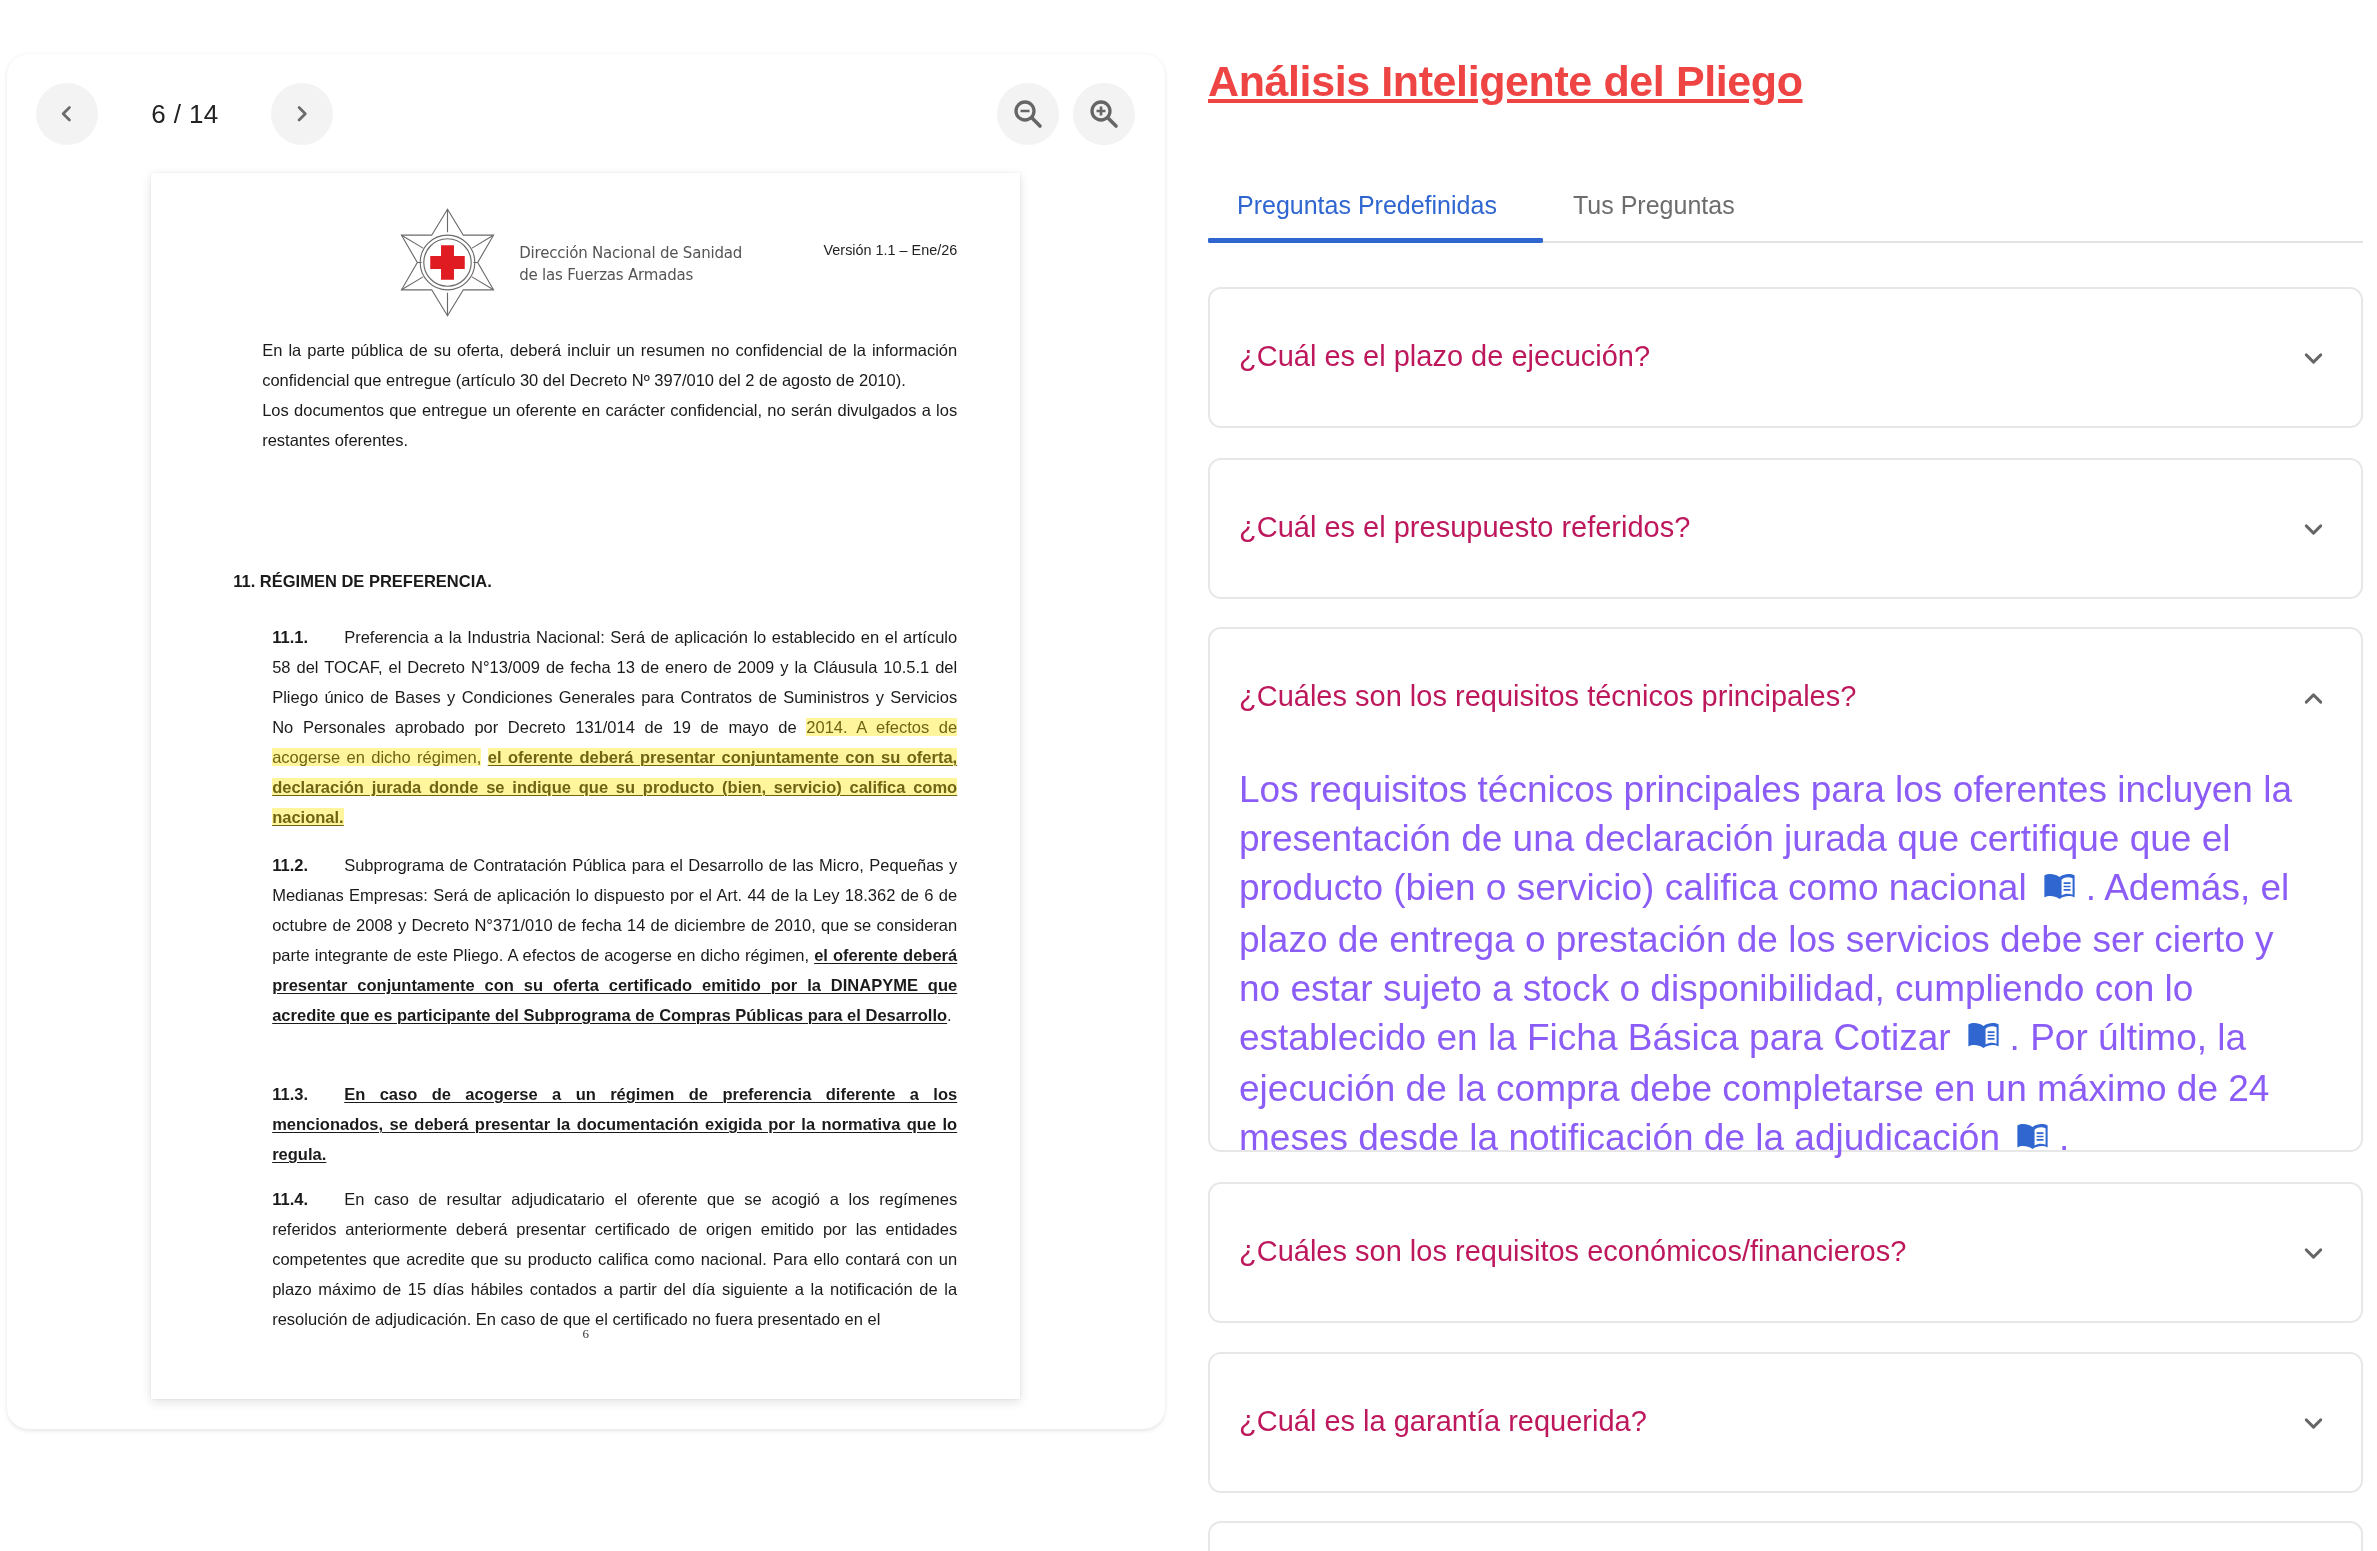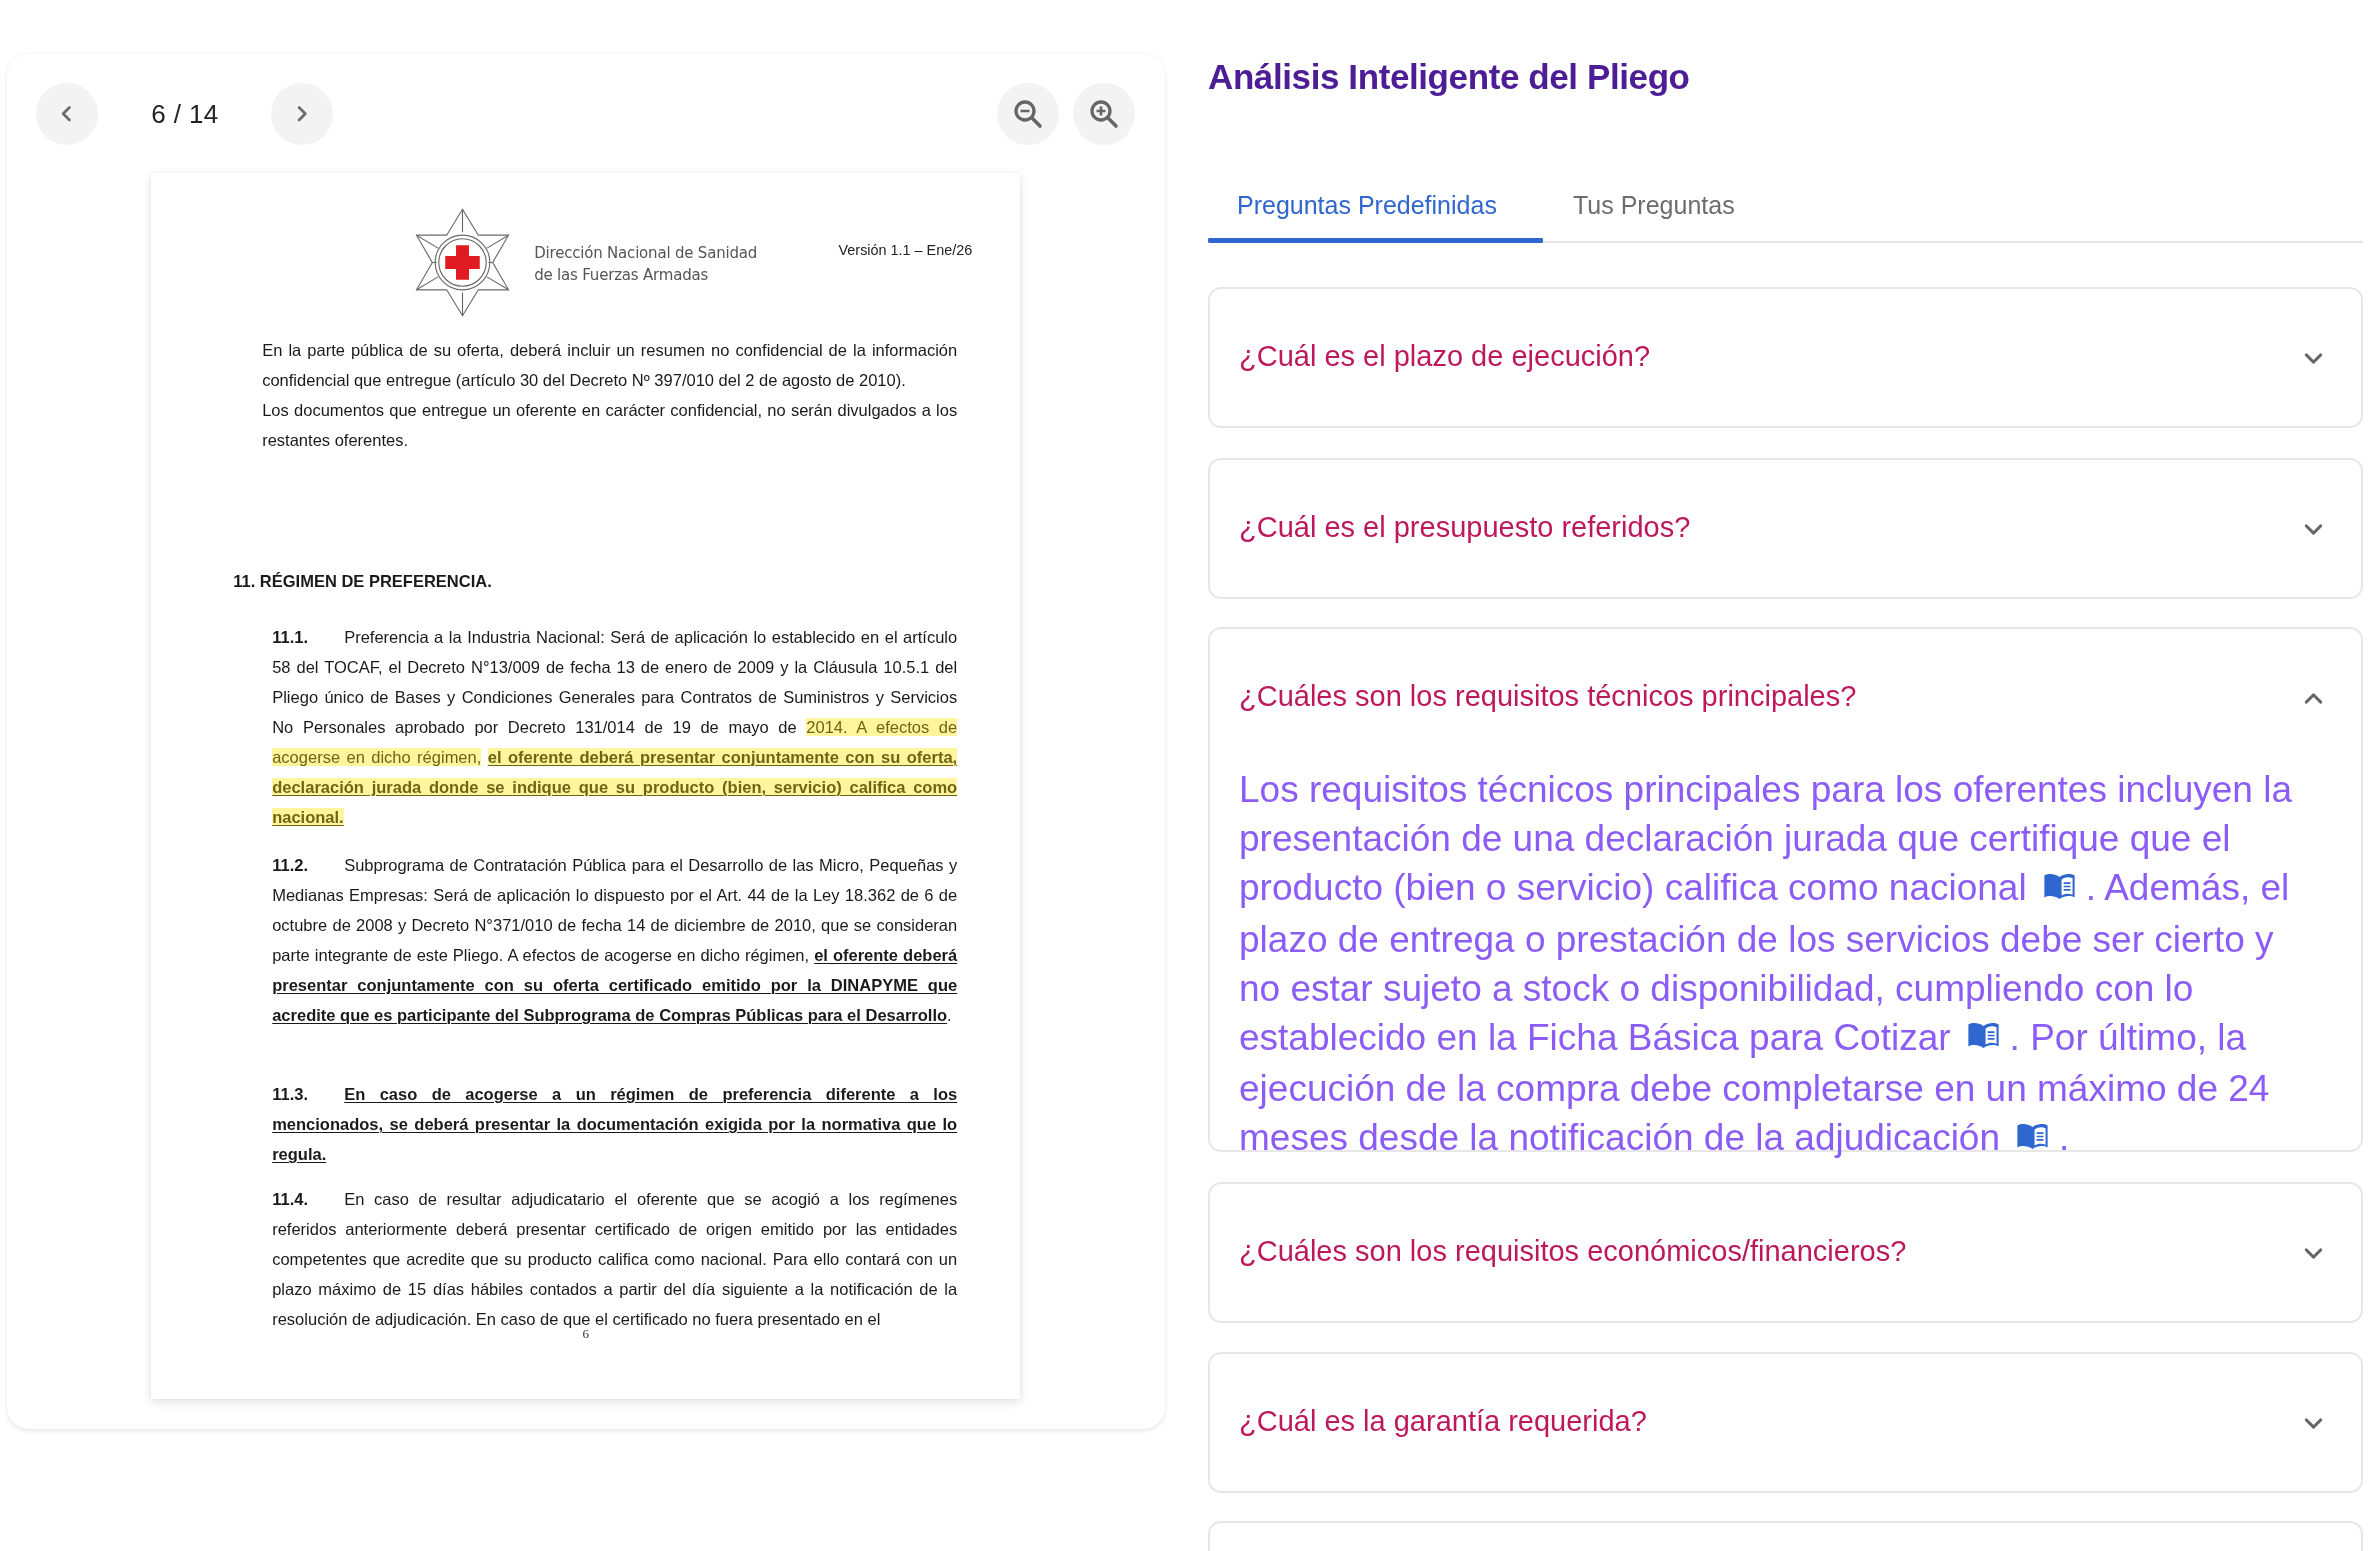--- a/index.html
+++ b/index.html
@@ -23,21 +23,21 @@
   .page-indicator {
     position: absolute; left: 144px; top: 40px; height: 40px; line-height: 40px;
     font-size: 26px; color: #222; letter-spacing: 0.4px;
   }
 
   .page {
     position: absolute; left: 144px; top: 119px; width: 869px; height: 1226px;
     background: #fff;
     box-shadow: 0 2.9px 10px rgba(0,0,0,0.12), 0 0 1.4px rgba(0,0,0,0.08);
   }
-  .doc-header { position: absolute; left: 15px; top: 0; width: 100%; height: 158px; }
+  .doc-header { position: absolute; left: 0; top: 0; width: 100%; height: 158px; }
   .logo { position: absolute; left: 239px; top: 32px; width: 115px; height: 115px; }
   .org-name {
     position: absolute; left: 368px; top: 70px; font-size: 15px; line-height: 21.5px; color: #555;
     font-family: "DejaVu Sans", sans-serif; letter-spacing: -0.2px;
   }
   .version { position: absolute; right: 63px; top: 69px; font-size: 14.4px; color: #222; }
 
   .doc-body {
     position: absolute; left: 0; top: 0; width: 100%;
     font-family: "Liberation Sans", sans-serif; font-size: 16.5px; color: #1a1a1a;
@@ -53,22 +53,23 @@
   .c2 { top: 677px; }
   .c3 { top: 906px; }
   .c4 { top: 1011px; }
   .u { text-decoration: underline; font-weight: bold; text-decoration-thickness: 1.4px; text-underline-offset: 2.2px; }
   .hl { background: #fff59d; color: #6f6414; }
   .page-number { position: absolute; left: 0; width: 100%; top: 1153px; text-align: center; font-size: 13px; font-family: "Liberation Serif", serif; color: #333; }
 
   
   .analysis { position: absolute; left: 1208px; top: 0; width: 1156px; height: 1551px; }
   .title {
-    position: absolute; left: 0; top: 57px; font-size: 35px; font-weight: bold; color: #4c1d95;
+    position: absolute; left: 0; top: 57px; font-size: 43px; font-weight: bold; color: #ef4444;
     letter-spacing: -0.4px;
+    text-decoration: underline;
   }
   .tabs { position: absolute; left: 0; top: 170px; width: 1155px; height: 73px; border-bottom: 2.2px solid #e3e3e3; }
   .tab {
     position: absolute; top: 14.4px; height: 43px; line-height: 43px; font-size: 25px; cursor: pointer;
   }
   .tab.active { color: #2f66d0; left: 29px; }
   .tab.inactive { color: #6d6d6d; left: 365px; }
   .tab-underline { position: absolute; left: 0; bottom: -2.2px; width: 335px; height: 5px; background: #2f66d0; border-radius: 1.4px; }
 
   .card {

